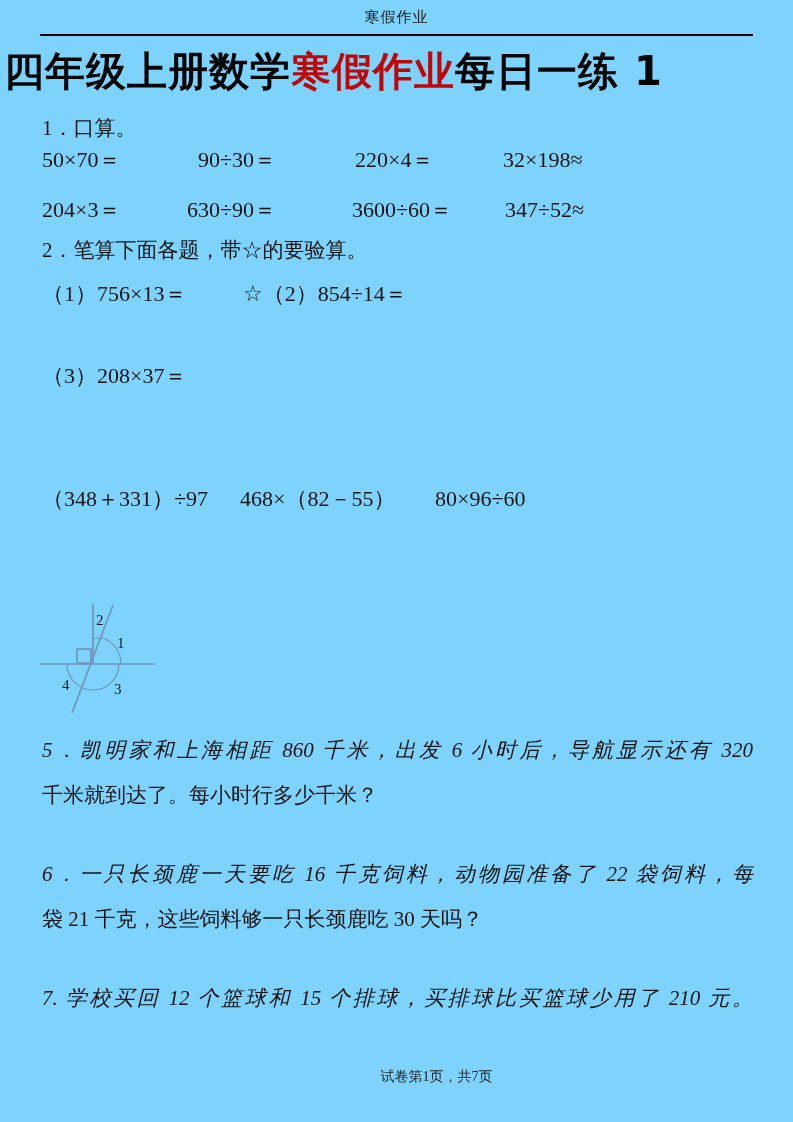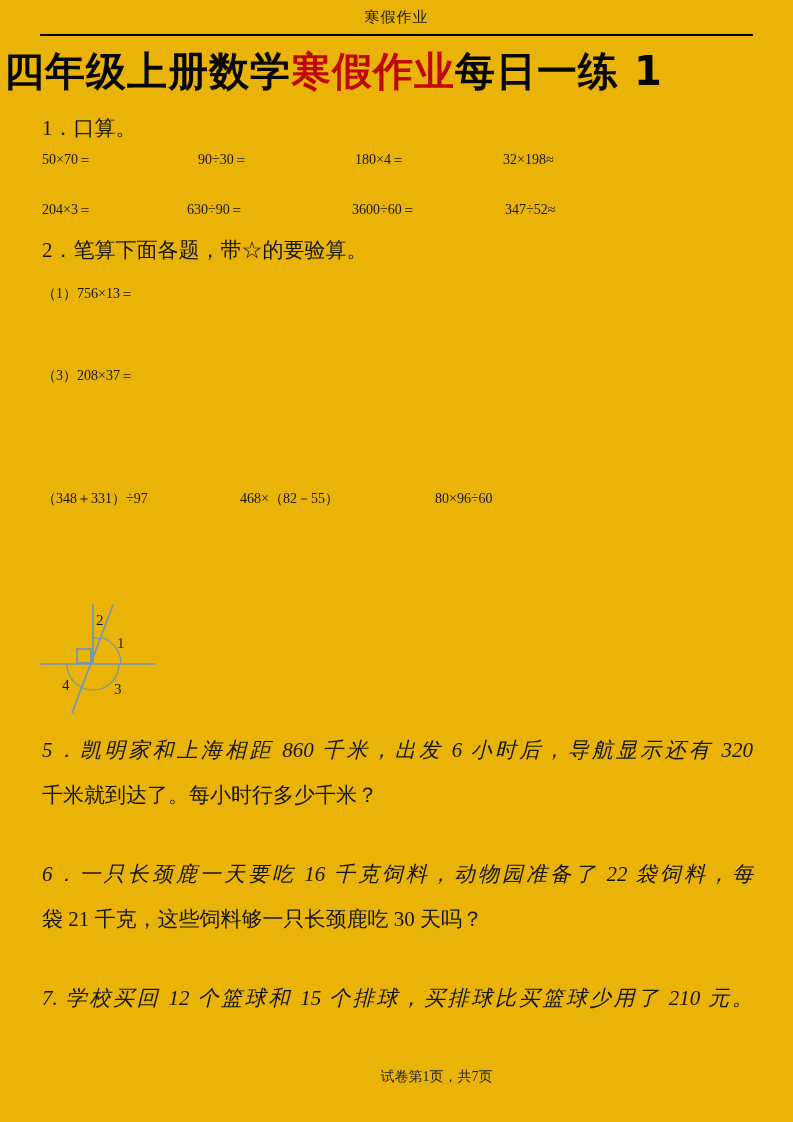--- a/index.html
+++ b/index.html
@@ -1,18 +1,18 @@
 <!DOCTYPE html>
 <html style="--accent: #c00707; --diagram-color: #6f95ba;"><head>
 <meta charset="utf-8">
 <style>
   html,body { margin:0; padding:0; background:#e8e8e8; }
   .page {
     position:relative; width:793px; height:1122px; margin:0 auto;
-    background:#eab308; overflow:hidden;
+    background:#7dd3fc; overflow:hidden;
     font-family:"Liberation Serif","DejaVu Serif",serif;
     color:#141414;
   }
   .doc-header {
     position:absolute; top:8px; left:0; width:100%;
     text-align:center; font-size:15px; letter-spacing:1px;
     font-family:"DejaVu Sans","Liberation Sans",sans-serif; color:#1a1a1a;
   }
   .header-rule {
     position:absolute; top:34px; left:40px; right:40px;
@@ -24,21 +24,21 @@
     font-family:"DejaVu Sans","Liberation Sans",sans-serif; color:#060606;
     white-space:pre;
   }
   .doc-title .hl { color:var(--accent,#c00707); }
   .line {
     position:absolute; left:42px; right:40px;
     font-size:21px; line-height:30px; white-space:pre;
   }
   .row { position:absolute; left:42px; right:40px; height:30px; }
   .row span {
-    position:absolute; top:0; font-size:14px; line-height:30px; white-space:pre;
+    position:absolute; top:0; font-size:22px; line-height:30px; white-space:pre;
   }
   .jline { text-align:justify; text-align-last:justify;font-style:italic; }
   .diagram { position:absolute; left:38px; top:597px; }
   .diagram path, .diagram line { stroke:var(--diagram-color,#6f95ba); fill:none; }
   .diagram rect { stroke:var(--diagram-color,#6f95ba); fill:none; }
   .diagram text {
     font-size:15px; fill:#1a1a1a;
     font-family:"Liberation Serif","DejaVu Serif",serif;
   }
   .doc-footer {
@@ -53,33 +53,34 @@
 
   <div class="doc-header">寒假作业</div>
   <div class="header-rule"></div>
 
   <div class="doc-title"><span>四年级上册数学</span><span class="hl">寒假作业</span><span>每日一练 1</span></div>
 
   <div class="line" style="top:113px">1．口算。</div>
   <div class="row" style="top:145px">
     <span style="left:0">50×70＝</span>
     <span style="left:156px">90÷30＝</span>
-    <span style="left:313px">180×4＝</span>
+    <span style="left:313px">220×4＝</span>
     <span style="left:461px">32×198≈</span>
   </div>
   <div class="row" style="top:195px">
     <span style="left:0">204×3＝</span>
     <span style="left:145px">630÷90＝</span>
     <span style="left:310px">3600÷60＝</span>
     <span style="left:463px">347÷52≈</span>
   </div>
 
   <div class="line" style="top:235px">2．笔算下面各题，带☆的要验算。</div>
   <div class="row" style="top:279px">
     <span style="left:0">（1）756×13＝</span>
+    <span style="left:201px">☆（2）854÷14＝</span>
   </div>
   <div class="row" style="top:361px">
     <span style="left:0">（3）208×37＝</span>
   </div>
 
   <div class="row" style="top:484px">
     <span style="left:0">（348＋331）÷97</span>
     <span style="left:198px">468×（82－55）</span>
     <span style="left:393px">80×96÷60</span>
   </div>

